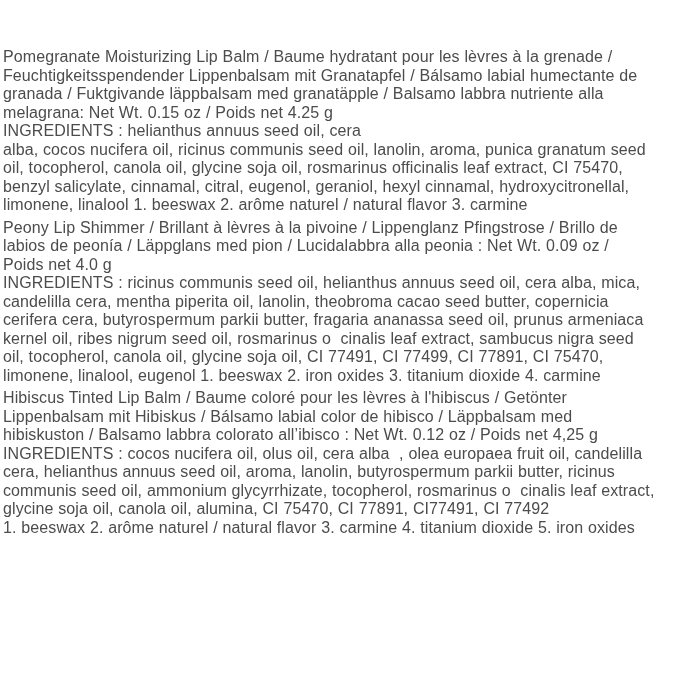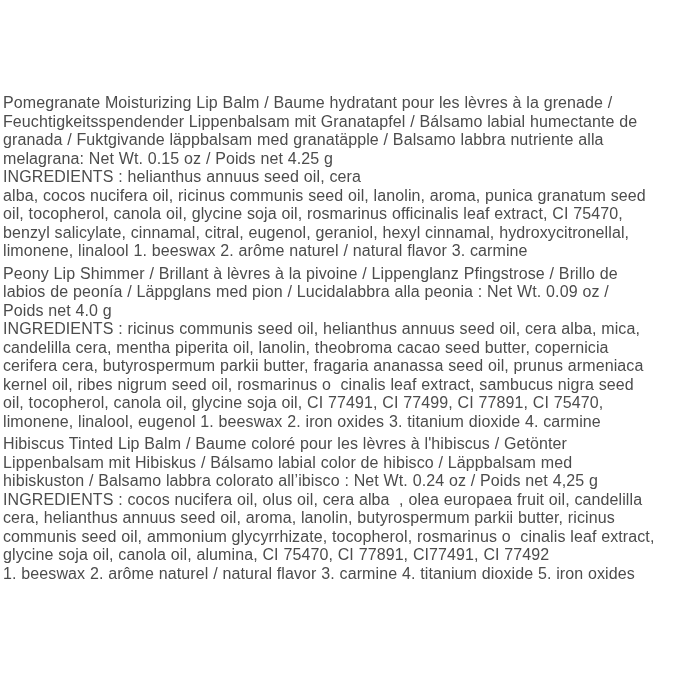--- a/index.html
+++ b/index.html
@@ -10,21 +10,21 @@
   body {
     width: 679px;
     height: 679px;
     overflow: hidden;
     font-family: "Liberation Sans", sans-serif;
   }
   .label-sheet {
     box-sizing: border-box;
     width: 679px;
     height: 533px;
-    padding: 94px 2px 0 3px;
+    padding: 48px 2px 0 3px;
     background: #ffffff;
   }
   .product-section {
     margin: 0;
   }
   .product-section + .product-section {
     margin-top: 4px;
   }
   .label-text {
     font-size: 16px;
@@ -60,21 +60,21 @@
 candelilla cera, mentha piperita oil, lanolin, theobroma cacao seed butter, copernicia
 cerifera cera, butyrospermum parkii butter, fragaria ananassa seed oil, prunus armeniaca
 kernel oil, ribes nigrum seed oil, rosmarinus o  cinalis leaf extract, sambucus nigra seed
 oil, tocopherol, canola oil, glycine soja oil, CI 77491, CI 77499, CI 77891, CI 75470,
 limonene, linalool, eugenol 1. beeswax 2. iron oxides 3. titanium dioxide 4. carmine</div>
   </div>
 
   <div class="product-section">
     <div class="label-text">Hibiscus Tinted Lip Balm / Baume coloré pour les lèvres à l'hibiscus / Getönter
 Lippenbalsam mit Hibiskus / Bálsamo labial color de hibisco / Läppbalsam med
-hibiskuston / Balsamo labbra colorato all’ibisco : Net Wt. 0.24 oz / Poids net 4,25 g</div>
+hibiskuston / Balsamo labbra colorato all’ibisco : Net Wt. 0.12 oz / Poids net 4,25 g</div>
     <div class="label-text">INGREDIENTS : cocos nucifera oil, olus oil, cera alba  , olea europaea fruit oil, candelilla
 cera, helianthus annuus seed oil, aroma, lanolin, butyrospermum parkii butter, ricinus
 communis seed oil, ammonium glycyrrhizate, tocopherol, rosmarinus o  cinalis leaf extract,
 glycine soja oil, canola oil, alumina, CI 75470, CI 77891, CI77491, CI 77492
 1. beeswax 2. arôme naturel / natural flavor 3. carmine 4. titanium dioxide 5. iron oxides</div>
   </div>
 
 </div>
 
 </body></html>

